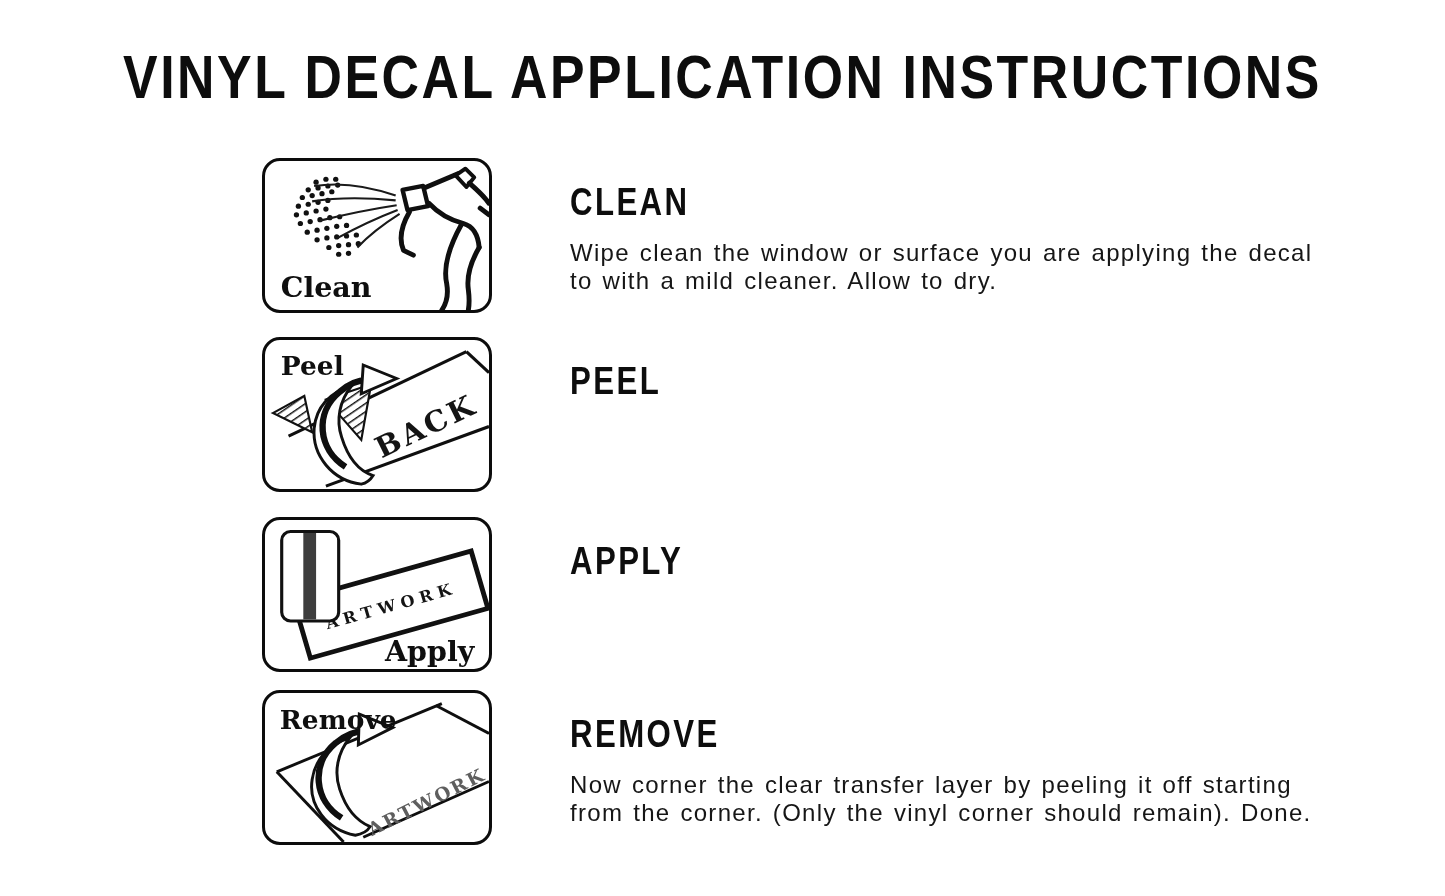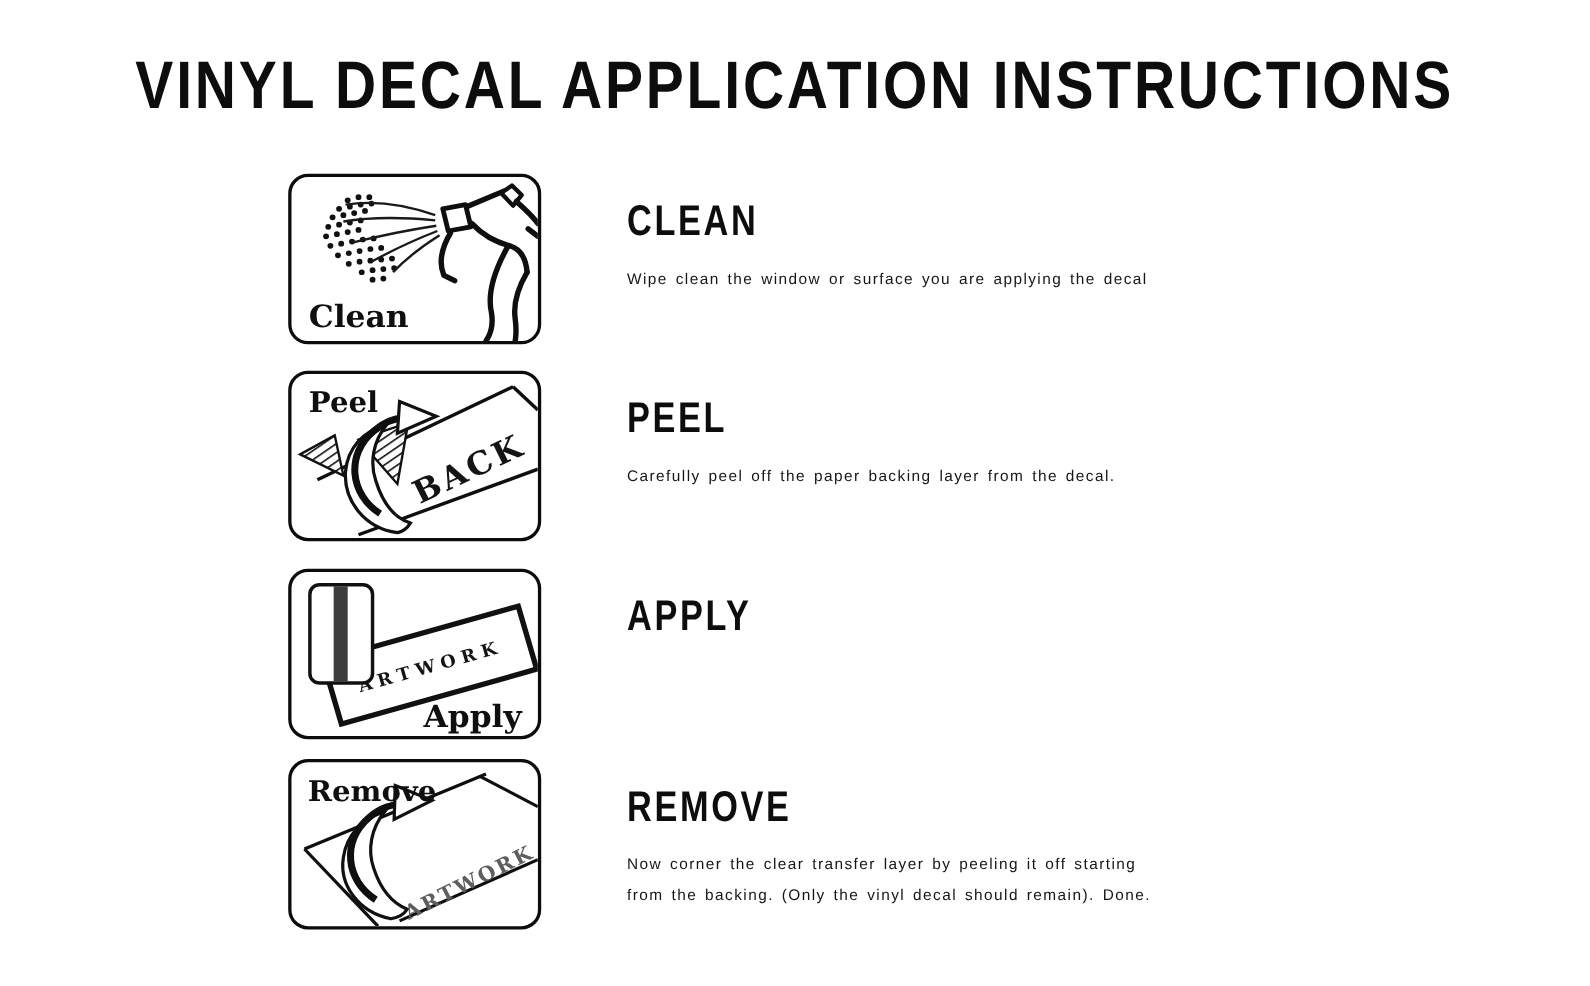--- a/index.html
+++ b/index.html
@@ -49,21 +49,21 @@
     font-size:39px;
     font-weight:bold;
     letter-spacing:3px;
     transform:scaleX(0.8);
     transform-origin:left center;
     white-space:nowrap;
     color:#0d0d0d;
     margin:0 0 15px 0;
   }
   .step-body{
-    font-size:14px;
+    font-size:24px;
     line-height:28px;
     letter-spacing:1.3px;
     word-spacing:2px;
     color:#161616;
     white-space:nowrap;
   }
   .serif-label{font-family:"DejaVu Serif", serif;font-weight:bold;}
   .hidden-defs{position:absolute;width:0;height:0;}
 </style>
 </head>
@@ -143,20 +143,21 @@
         <path d="M200,66 C188,88 181,110 185,128 C187,140 184,149 180,155" stroke-width="5"></path>
         <path d="M218,90 C210,104 205,120 207,134 C208,142 208,149 207,155" stroke-width="5"></path>
       </g>
       <text class="serif-label" x="16" y="142" font-size="29" fill="#0f0f0f" font-family="DejaVu Serif, serif" font-weight="bold">Clean</text>
     </svg>
   </div>
   <div class="text-col">
     <div class="step-heading">CLEAN</div>
     <div class="step-body">
       <div>Wipe clean the window or surface you are applying the decal</div>
+      <div>to with a mild cleaner. Allow to dry.</div>
     </div>
   </div>
 </div>
 
 <div class="section s2">
   <div class="icon-box">
     <svg width="224" height="149" viewBox="0 0 228 155" preserveAspectRatio="none">
       <g stroke="#0f0f0f" fill="none" stroke-width="3.2">
         <path d="M24,100 L205,12"></path>
         <path d="M205,12 L228,34"></path>
@@ -167,21 +168,20 @@
       <path d="M98,150 C68,146 48,120 50,92 C52,70 66,54 88,48 C76,63 72,83 78,101 C84,121 95,136 110,141 C107,146 103,149 98,150 Z" fill="#fff" stroke="#111" stroke-width="3"></path>
       <path d="M82,132 C54,114 50,76 76,54 C86,45 97,41 107,42" fill="none" stroke="#0f0f0f" stroke-width="6.5"></path>
       <polygon points="100,26 134,40 98,56" fill="#fff" stroke="#111" stroke-width="3"></polygon>
       <text transform="rotate(-26 164 90)" x="164" y="100" text-anchor="middle" font-size="30" letter-spacing="3" fill="#141414" font-family="DejaVu Serif, serif" font-weight="bold">BACK</text>
       <text x="16" y="36" font-size="27" fill="#0f0f0f" font-family="DejaVu Serif, serif" font-weight="bold">Peel</text>
     </svg>
   </div>
   <div class="text-col">
     <div class="step-heading">PEEL</div>
     <div class="step-body">
-      <div>Carefully peel off the paper backing layer from the decal.</div>
     </div>
   </div>
 </div>
 
 <div class="section s3">
   <div class="icon-box">
     <svg width="224" height="149" viewBox="0 0 228 155" preserveAspectRatio="none">
       <g transform="rotate(-16 128 88)">
         <rect x="34" y="57" width="188" height="62" fill="#fff" stroke="#111" stroke-width="5"></rect>
         <text x="128" y="95" text-anchor="middle" font-size="16.5" letter-spacing="5.5" fill="#141414" font-family="DejaVu Serif, serif" font-weight="bold">ARTWORK</text>
@@ -211,16 +211,16 @@
       <path d="M78,130 C50,112 46,74 72,52 C82,43 94,39 104,40" fill="none" stroke="#0f0f0f" stroke-width="6.5"></path>
       <polygon points="96,22 130,36 95,54" fill="#fff" stroke="#111" stroke-width="3"></polygon>
       <text transform="rotate(-27 164 112)" x="164" y="120" text-anchor="middle" font-size="19" letter-spacing="2.5" fill="#5e5e5e" font-family="DejaVu Serif, serif" font-weight="bold">ARTWORK</text>
       <text x="15" y="37" font-size="27" fill="#0f0f0f" font-family="DejaVu Serif, serif" font-weight="bold">Remove</text>
     </svg>
   </div>
   <div class="text-col">
     <div class="step-heading">REMOVE</div>
     <div class="step-body">
       <div>Now corner the clear transfer layer by peeling it off starting</div>
-      <div>from the backing. (Only the vinyl decal should remain). Done.</div>
+      <div>from the corner. (Only the vinyl corner should remain). Done.</div>
     </div>
   </div>
 </div>
 
 </body></html>

